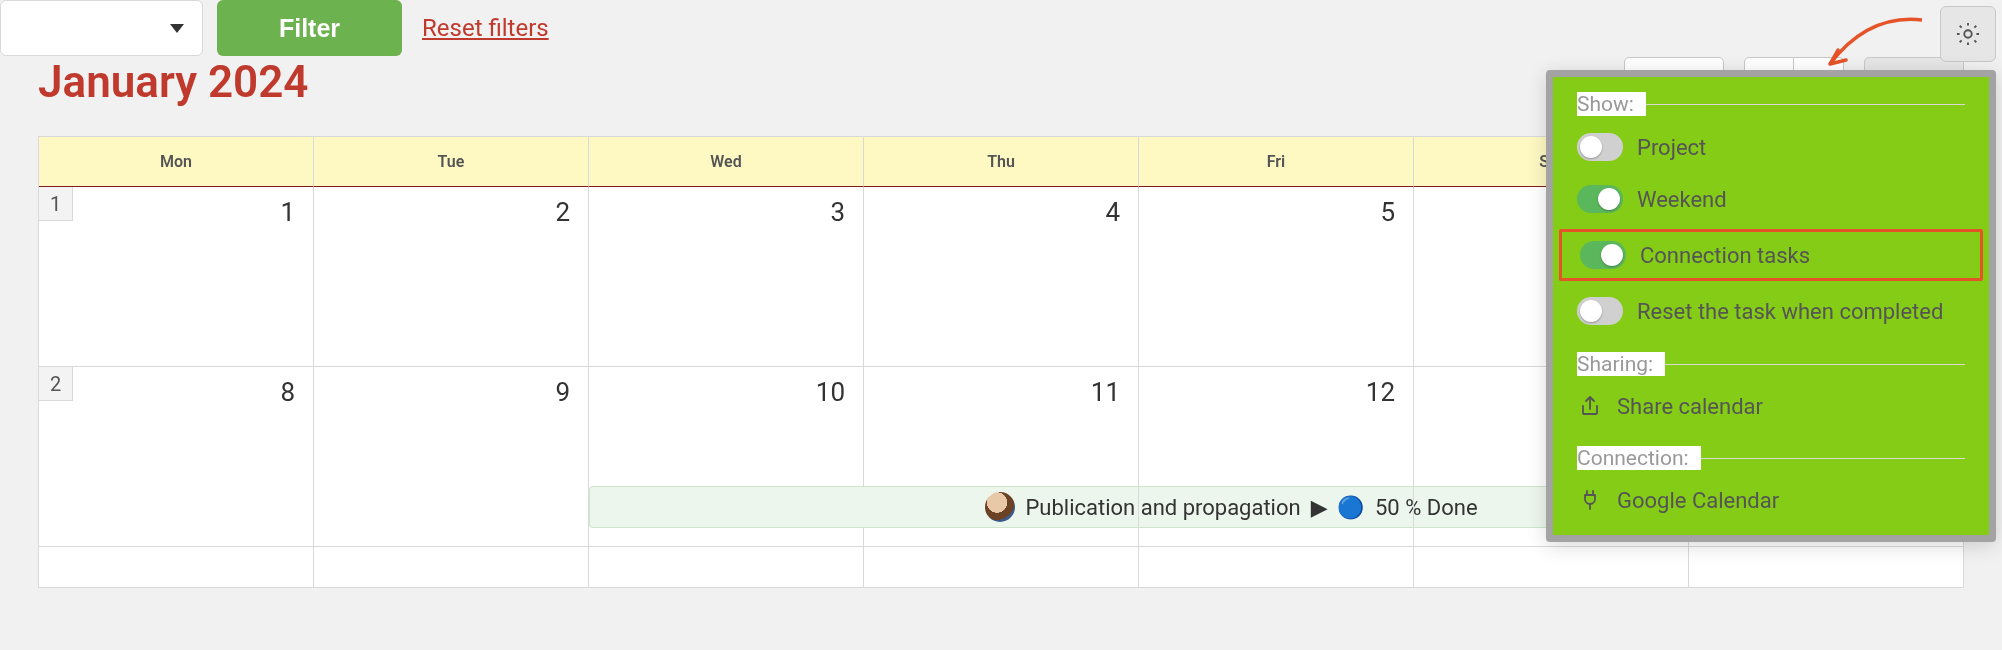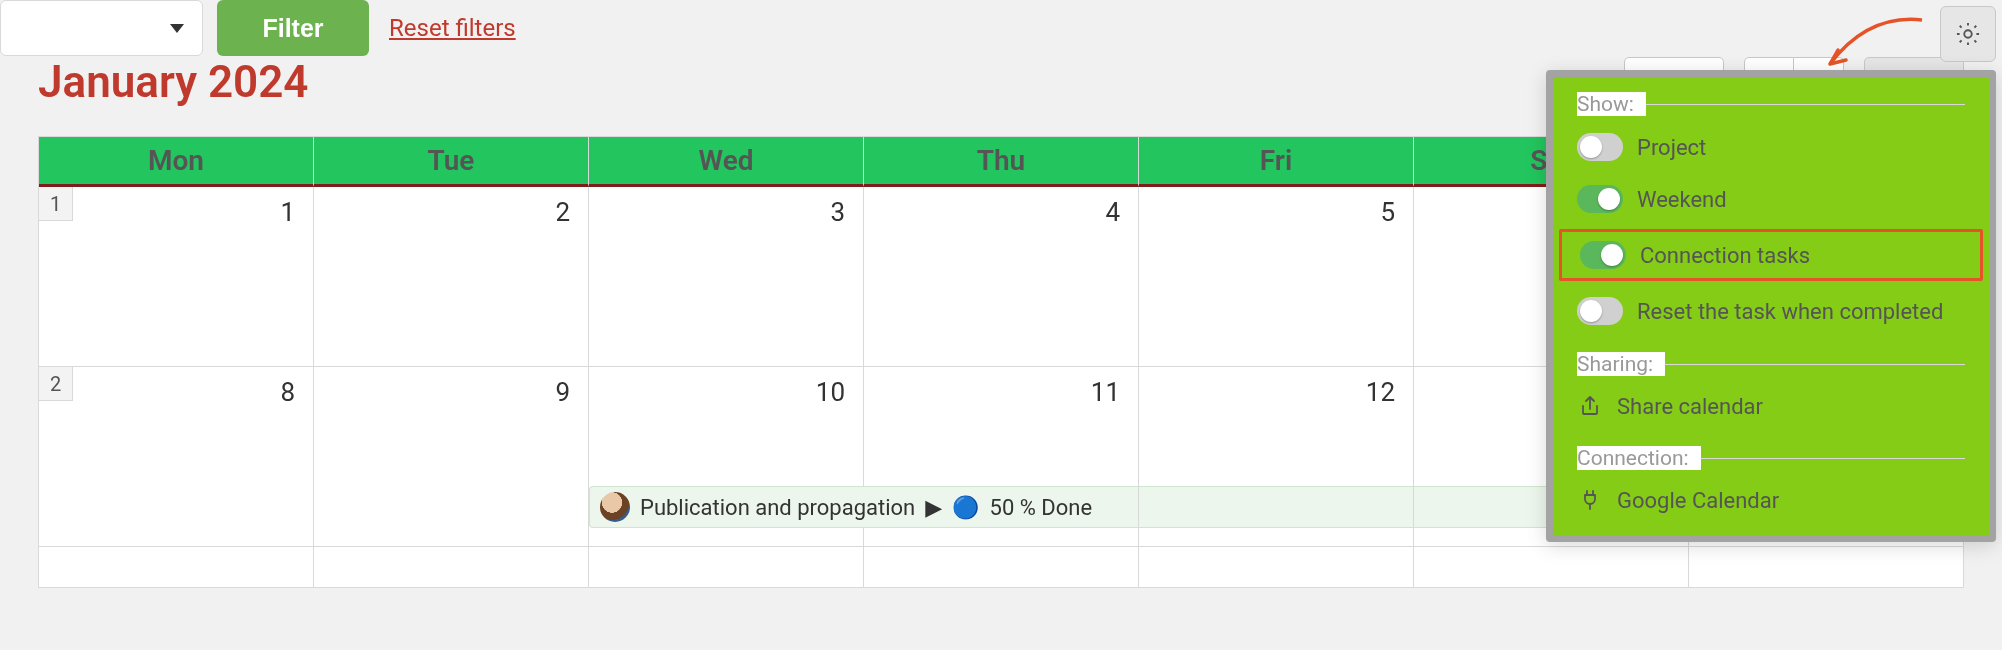--- a/index.html
+++ b/index.html
@@ -30,21 +30,21 @@
     justify-content: flex-end;
     padding: 0 18px;
   }
   .dropdown .caret {
     width: 0; height: 0;
     border-left: 7px solid transparent;
     border-right: 7px solid transparent;
     border-top: 9px solid #333;
   }
   .filter-btn {
-    width: 152px;
+    width: 185px;
     height: 56px;
     background: #6cb24f;
     border: none;
     border-radius: 6px;
     color: #fff;
     font-size: 25px;
     font-weight: 600;
     cursor: pointer;
   }
   .reset-link {
@@ -114,27 +114,27 @@
   
   .calendar {
     margin: 28px 38px 0 38px;
     border: 1px solid #d9d9d9;
     background: #fff;
   }
   .cal-row { display: flex; }
   .cal-head-cell {
     flex: 1;
     height: 50px;
-    background: #22c55e;
+    background: #fef9c3;
     border-right: 1px solid #d9d9d9;
-    border-bottom: 3px solid #7f1d1d;
+    border-bottom: 1px solid #7f1d1d;
     display: flex;
     align-items: center;
     justify-content: center;
-    font-size: 28px;
+    font-size: 16px;
     font-weight: 600;
     color: #555;
   }
   .cal-head-cell:last-child { border-right: none; }
   .cal-body-row { display: flex; position: relative; height: 180px; border-bottom: 1px solid #d9d9d9; }
   .cal-body-row:last-child { height: 40px; border-bottom: none; }
   .cal-cell {
     flex: 1;
     border-right: 1px solid #d9d9d9;
     position: relative;
@@ -326,21 +326,21 @@
   <div class="cal-body-row">
     <div class="cal-cell">
       <div class="week-num">2</div>
       <div class="day-num">8</div>
     </div>
     <div class="cal-cell">
       <div class="day-num">9</div>
     </div>
     <div class="cal-cell" style="overflow:visible">
       <div class="day-num">10</div>
-      <div class="event-bar" style="right:-1000px;">
+      <div class="event-bar" style="right:-1000px;justify-content:center;">
         <div class="avatar"></div>
         <span>Publication and propagation</span>
         <span>▶</span>
         <span>🔵</span>
         <span>50 % Done</span>
       </div>
     </div>
     <div class="cal-cell">
       <div class="day-num">11</div>
     </div>

